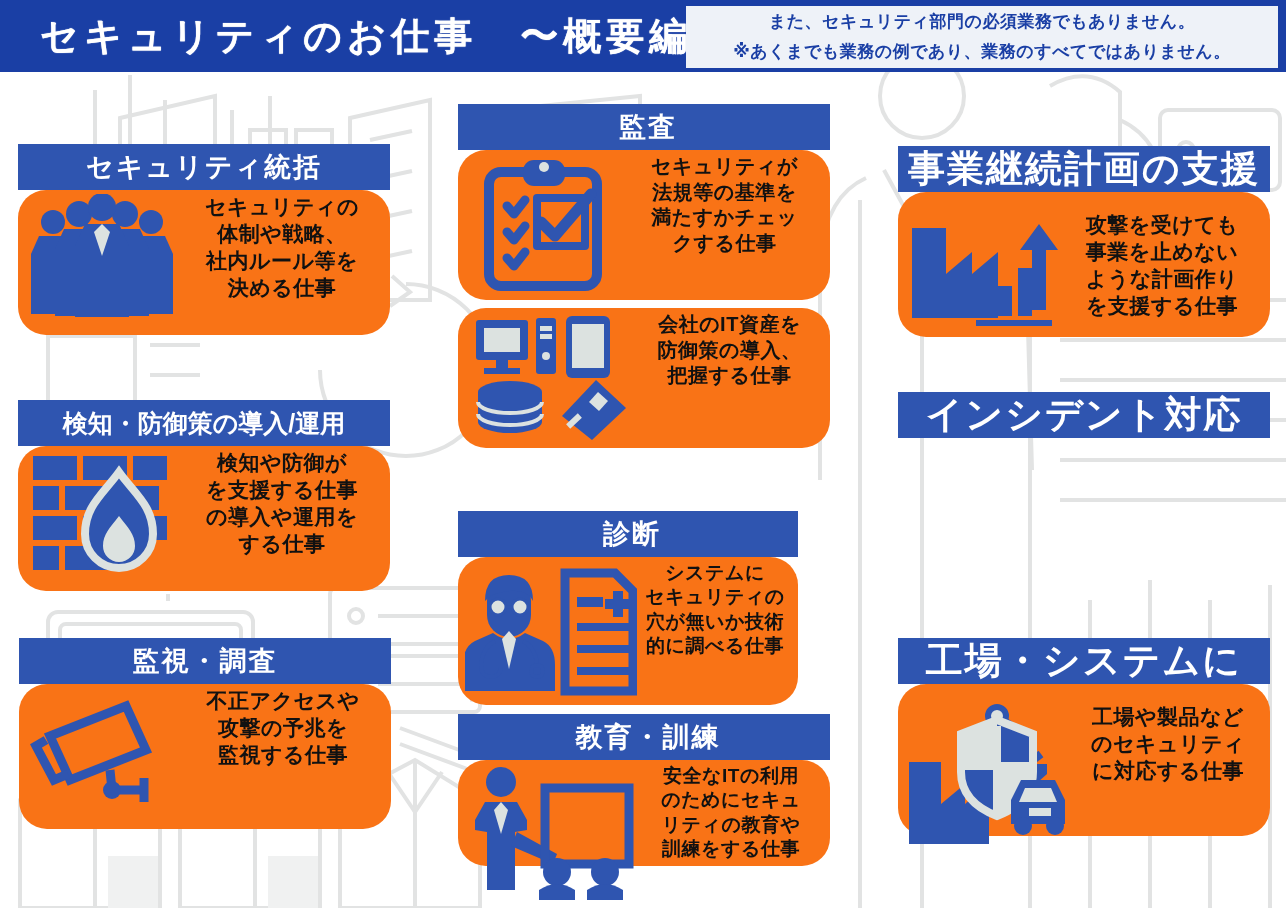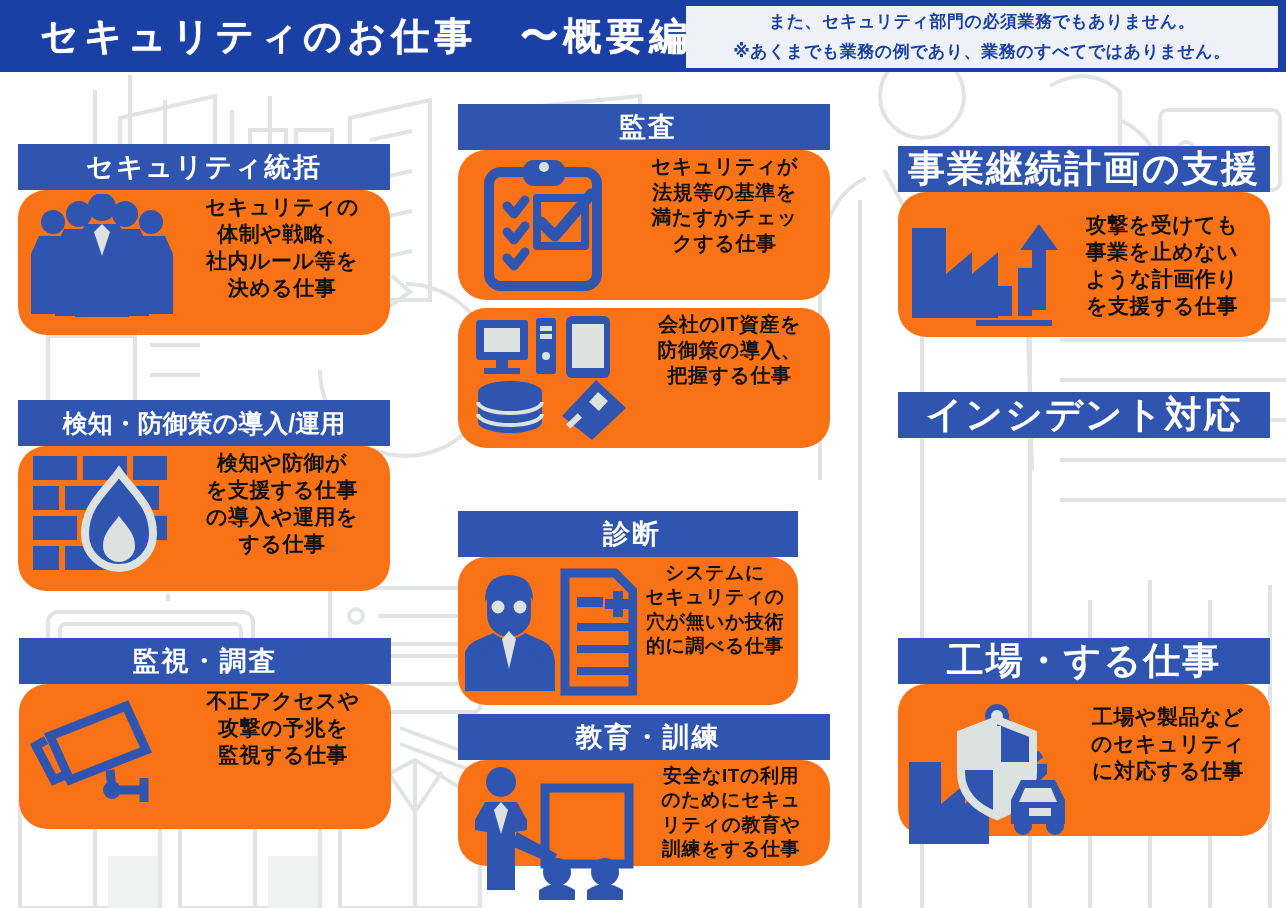--- a/index.html
+++ b/index.html
@@ -394,21 +394,21 @@
 ような計画作り
 を支援する仕事</div>
   </div>
 </div>
 
 <div class="card col-right" style="left:898px;top:392px;width:372px;">
   <div class="card-head">インシデント対応</div>
 </div>
 
 <div class="card col-right" style="left:898px;top:638px;width:372px;">
-  <div class="card-head">工場・する仕事</div>
+  <div class="card-head">工場・システムに</div>
   <div class="card-body" style="height:152px;">
     <div class="card-icon" style="width:172px;">
       <svg width="166" height="140" viewBox="0 0 166 140">
         <g fill="#2f55b0">
           <path d="M4 58 h32 v42 l24 -20 v20 l24 -20 v60 h-80 z"></path>
           <g fill="none" stroke="#2f55b0" stroke-width="8" stroke-linejoin="round">
             <path d="M92 12 L112 26 L104 50 L120 62"></path>
             <path d="M120 62 L136 50"></path>
           </g>
           <circle cx="92" cy="12" r="9" fill="#dce2e0" stroke="#2f55b0" stroke-width="6"></circle>

